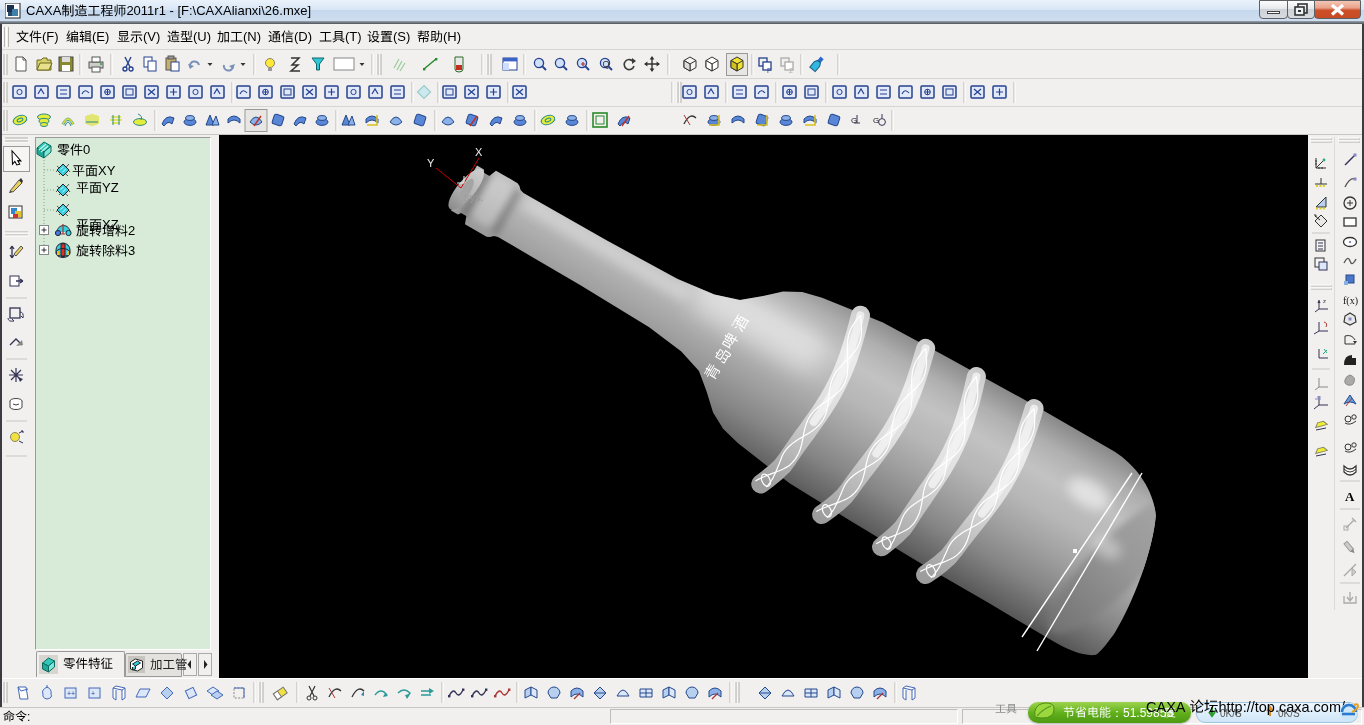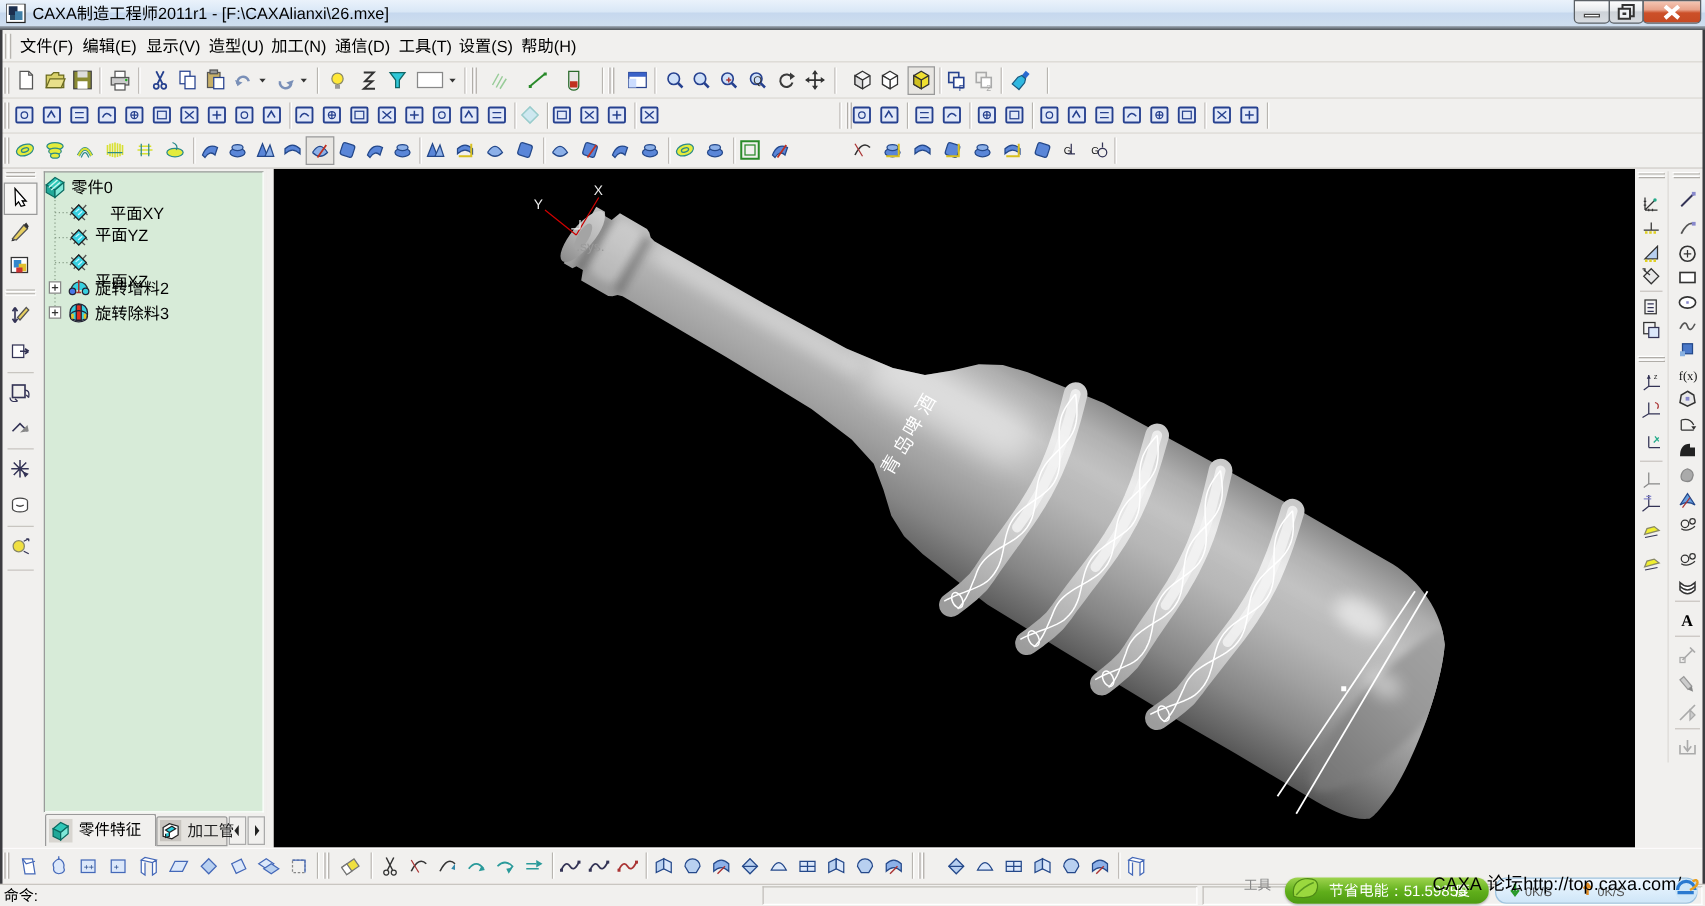--- a/index.html
+++ b/index.html
@@ -1102,21 +1102,21 @@
         <ellipse cx="0" cy="3" rx="7" ry="4.5" fill="none" stroke="#223"></ellipse>
         <path d="M-5 1 V5 M5 1 V5" stroke="#e8c020" stroke-width="2"></path>
       </g>
 </g>
   </svg>
 <div style="position:absolute;left:57px;top:143px;"><svg width="33" height="15" style="overflow:visible">
       <path transform="translate(0.0,11.4) scale(0.0130,-0.0130)" d="M193 581V534H410V581ZM171 481V432H411V481ZM584 481V432H831V481ZM584 581V534H806V581ZM76 686V511H144V634H460V479H534V634H855V511H925V686H534V743H865V800H134V743H460V686ZM430 298C460 274 495 241 514 216H171V159H717C659 118 580 75 515 48C448 71 378 92 318 107L286 59C420 22 594 -42 683 -88L716 -32C684 -16 643 1 597 19C682 62 782 125 840 186L792 220L781 216H528L568 246C548 271 510 307 477 330ZM515 455C407 374 206 304 35 268C51 252 68 229 77 212C215 245 370 299 488 366C602 305 790 244 925 217C935 234 956 262 971 277C835 300 650 349 544 400L572 420Z" fill="#000"></path>
       <path transform="translate(13.0,11.4) scale(0.0130,-0.0130)" d="M317 341V268H604V-80H679V268H953V341H679V562H909V635H679V828H604V635H470C483 680 494 728 504 775L432 790C409 659 367 530 309 447C327 438 359 420 373 409C400 451 425 504 446 562H604V341ZM268 836C214 685 126 535 32 437C45 420 67 381 75 363C107 397 137 437 167 480V-78H239V597C277 667 311 741 339 815Z" fill="#000"></path>
       <text x="26.0" y="11.4" font-size="13" font-family="Liberation Sans, sans-serif" fill="#000" letter-spacing="0">0</text>
     </svg></div>
-<div style="position:absolute;left:88px;top:163.5px;text-align:center;"><svg width="43" height="15" style="overflow:visible">
+<div style="position:absolute;left:72px;top:163.5px;text-align:center;"><svg width="43" height="15" style="overflow:visible">
       <path transform="translate(0.0,11.4) scale(0.0130,-0.0130)" d="M174 630C213 556 252 459 266 399L337 424C323 482 282 578 242 650ZM755 655C730 582 684 480 646 417L711 396C750 456 797 552 834 633ZM52 348V273H459V-79H537V273H949V348H537V698H893V773H105V698H459V348Z" fill="#000"></path>
       <path transform="translate(13.0,11.4) scale(0.0130,-0.0130)" d="M389 334H601V221H389ZM389 395V506H601V395ZM389 160H601V43H389ZM58 774V702H444C437 661 426 614 416 576H104V-80H176V-27H820V-80H896V576H493L532 702H945V774ZM176 43V506H320V43ZM820 43H670V506H820Z" fill="#000"></path>
       <text x="26.0" y="11.4" font-size="13" font-family="Liberation Sans, sans-serif" fill="#000" letter-spacing="0">XY</text>
     </svg></div>
 <div style="position:absolute;left:76px;top:181px;text-decoration:underline;"><svg width="43" height="15" style="overflow:visible">
       <path transform="translate(0.0,11.4) scale(0.0130,-0.0130)" d="M174 630C213 556 252 459 266 399L337 424C323 482 282 578 242 650ZM755 655C730 582 684 480 646 417L711 396C750 456 797 552 834 633ZM52 348V273H459V-79H537V273H949V348H537V698H893V773H105V698H459V348Z" fill="#000"></path>
       <path transform="translate(13.0,11.4) scale(0.0130,-0.0130)" d="M389 334H601V221H389ZM389 395V506H601V395ZM389 160H601V43H389ZM58 774V702H444C437 661 426 614 416 576H104V-80H176V-27H820V-80H896V576H493L532 702H945V774ZM176 43V506H320V43ZM820 43H670V506H820Z" fill="#000"></path>
       <text x="26.0" y="11.4" font-size="13" font-family="Liberation Sans, sans-serif" fill="#000" letter-spacing="0">YZ</text>
     </svg></div>
 <div style="position:absolute;left:76px;top:218px;"><svg width="43" height="15" style="overflow:visible">

